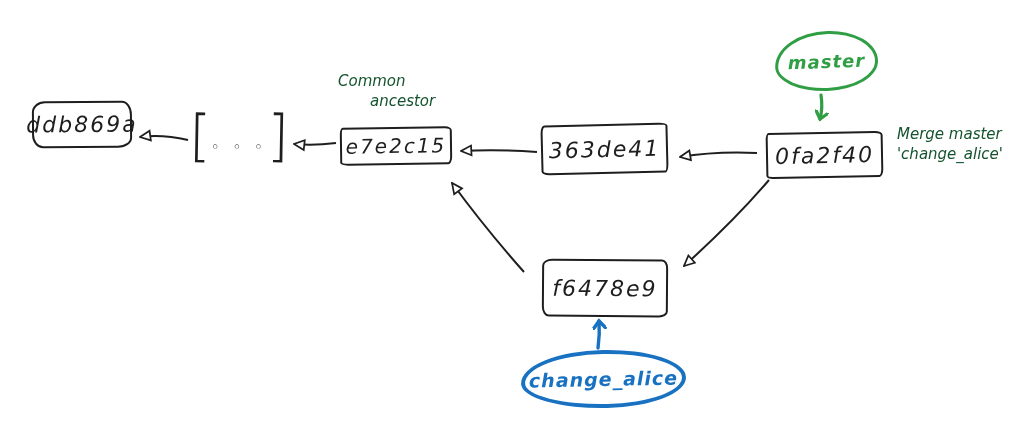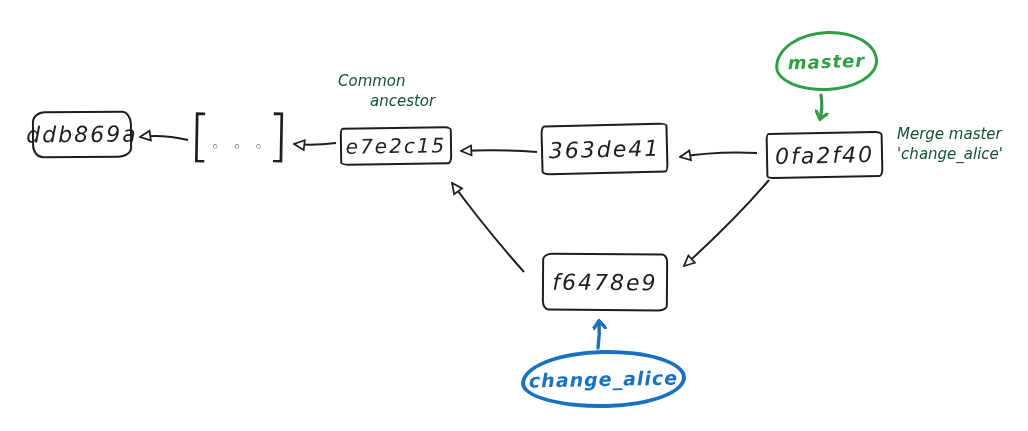--- a/index.html
+++ b/index.html
@@ -9,25 +9,25 @@
   }
   .wires{position:absolute;left:0;top:0;width:1028px;height:431px;pointer-events:none;}
   .box{
     position:absolute;display:flex;align-items:center;justify-content:center;
     border:2.3px solid #1e1e1e;background:#ffffff;box-sizing:border-box;
   }
   .hash{
     font-size:22px;font-style:italic;letter-spacing:2px;white-space:nowrap;
     font-family:"DejaVu Sans",sans-serif;
   }
-  .box-ddb{left:32px;top:111px;width:100px;height:47px;border-radius:13px 10px 14px 11px / 11px 14px 10px 13px;transform:rotate(-.4deg);}
+  .box-ddb{left:32px;top:101px;width:100px;height:47px;border-radius:13px 10px 14px 11px / 11px 14px 10px 13px;transform:rotate(-.4deg);}
   .box-e7e{left:340px;top:127px;width:112px;height:38px;border-radius:3px 7px 4px 8px / 7px 4px 8px 3px;transform:rotate(-.8deg);font-size:20px;}
   .box-363{left:541px;top:124px;width:127px;height:50px;border-radius:4px 9px 3px 8px / 8px 3px 9px 4px;transform:rotate(-1.4deg);}
   .box-0fa{left:766px;top:132px;width:117px;height:46px;border-radius:3px 8px 4px 7px / 7px 4px 8px 3px;transform:rotate(-1.1deg);}
-  .box-f64{left:542px;top:253px;width:126px;height:58px;border-radius:10px 6px 9px 7px / 7px 9px 6px 10px;transform:rotate(.4deg);}
+  .box-f64{left:542px;top:259px;width:126px;height:58px;border-radius:10px 6px 9px 7px / 7px 9px 6px 10px;transform:rotate(.4deg);}
   .ellipsis-node{
     position:absolute;left:189px;top:108px;width:98px;height:56px;
     display:flex;align-items:center;justify-content:space-between;
   }
   .bracket{font-size:56px;font-weight:300;line-height:50px;transform:rotate(1deg);}
   .dots{font-size:15px;letter-spacing:4px;align-self:flex-end;padding-bottom:8px;white-space:nowrap;}
   .note{
     position:absolute;color:#14532d;font-style:italic;font-size:15px;line-height:1.3;
     white-space:nowrap;
   }

